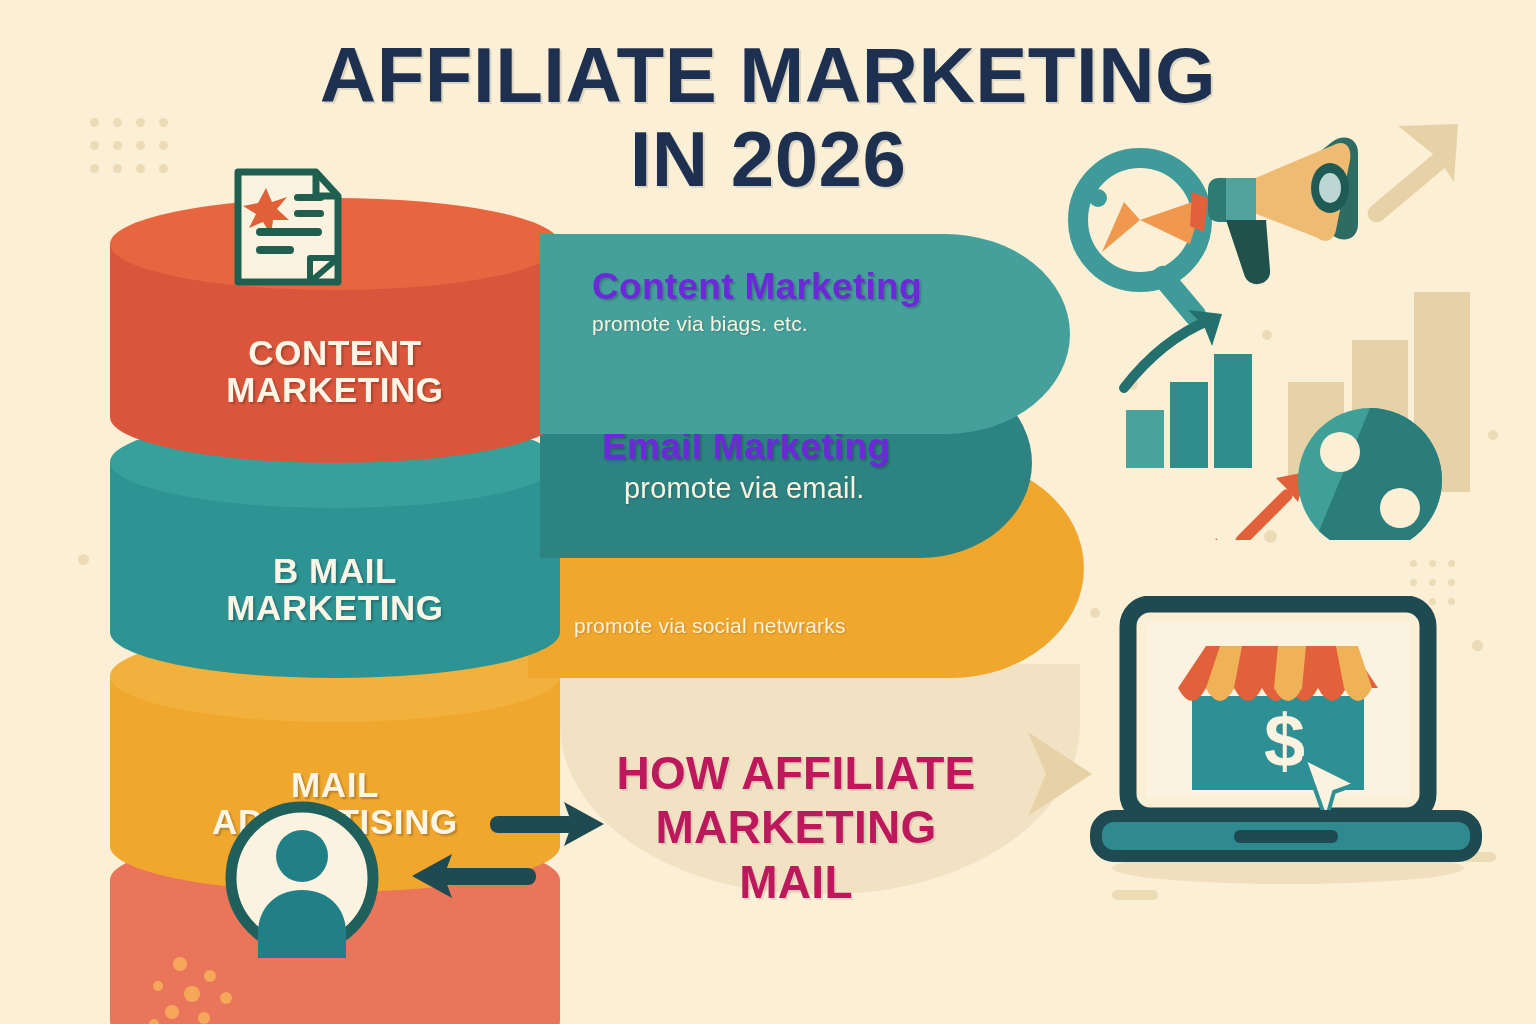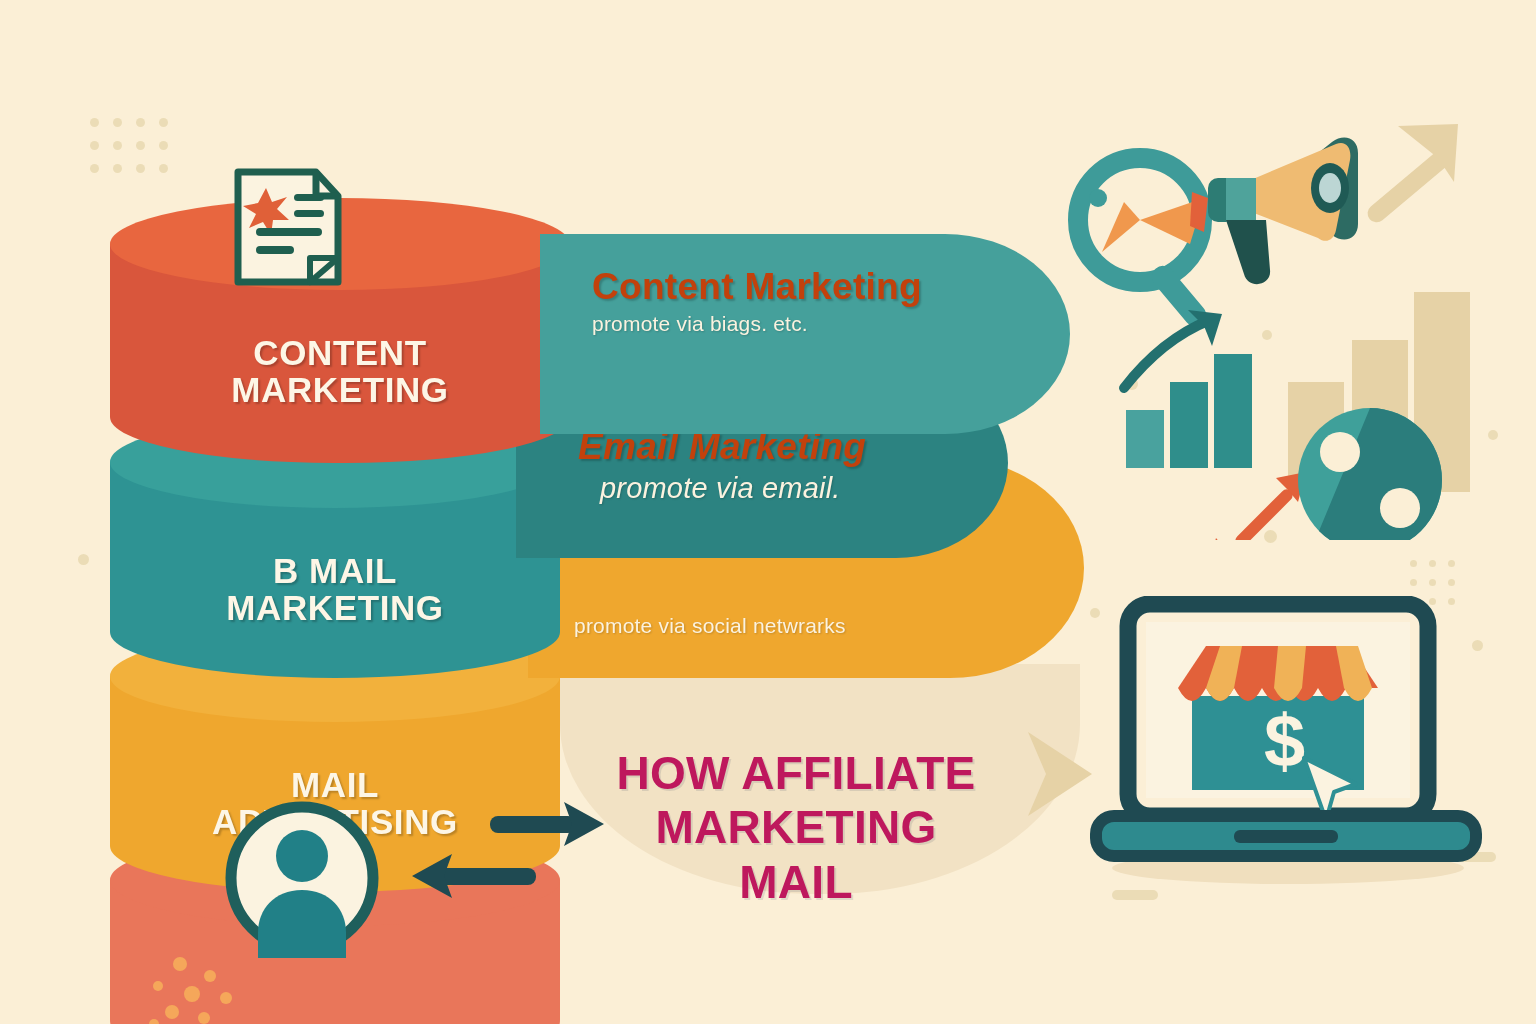--- a/index.html
+++ b/index.html
@@ -67,21 +67,21 @@
     text-align: center;
     color: #FDF6E6;
     font-weight: 800;
     font-size: 35px;
     line-height: 1.06;
     letter-spacing: 0.6px;
     text-shadow: 2px 2px 2px rgba(0,0,0,0.22);
   }
 
   
-  #cyl1 { top: 0; height: 265px; z-index: 6; padding-left: 10px; }
+  #cyl1 { top: 0; height: 265px; z-index: 6; }
   #cyl1 .body { top: 46px; height: 219px; background: #D9563C; }
   #cyl1 .top  { background: #E8663F; }
   #cyl1 .label { top: 136px; }
 
   
   #cyl2 { top: 218px; height: 262px; z-index: 5; }
   #cyl2 .body { top: 46px; height: 216px; background: #2E9393; }
   #cyl2 .top  { background: #38A09B; }
   #cyl2 .label { top: 136px; }
 
@@ -97,21 +97,21 @@
   #cyl4 .top  { background: #E9765A; }
 
   
   .ribbon { position: absolute; }
   .ribbon .face {
     position: absolute; inset: 0;
     border-radius: 0 150px 150px 0 / 0 120px 120px 0;
   }
   .ribbon .heading {
     position: absolute;
-    color: #c2410c;
+    color: #6d28d9;
     font-weight: 800;
     letter-spacing: 0.3px;
     text-shadow: 2px 2px 2px rgba(0,0,0,0.20);
     white-space: nowrap;
   }
   .ribbon .sub {
     position: absolute;
     color: #FBF2DF;
     font-weight: 500;
     letter-spacing: 0.2px;
@@ -119,21 +119,21 @@
     white-space: nowrap;
   }
 
   
   #ribA { left: 540px; top: 234px; width: 530px; height: 200px; z-index: 7; }
   #ribA .face { background: #45A09B; }
   #ribA .heading { left: 52px; top: 32px; font-size: 37px; }
   #ribA .sub     { left: 52px; top: 78px; font-size: 21px; }
 
   
-  #ribB { left: 516px; top: 368px; width: 492px; height: 190px; z-index: 6; font-style: italic; }
+  #ribB { left: 540px; top: 368px; width: 492px; height: 190px; z-index: 6; }
   #ribB .face { background: #2C8381; border-radius: 0 130px 130px 0 / 0 110px 110px 0; }
   #ribB .heading { left: 62px; top: 58px; font-size: 37px; }
   #ribB .sub     { left: 62px; top: 104px; font-size: 29px; margin-left: 22px; }
 
   
   #ribC { left: 528px; top: 458px; width: 556px; height: 220px; z-index: 5; }
   #ribC .face { background: #EFA72E; border-radius: 0 140px 140px 0 / 0 115px 115px 0; }
   #ribC .heading { left: 46px; top: 110px; font-size: 37px; }
   #ribC .sub     { left: 46px; top: 156px; font-size: 21px; }
 
@@ -216,20 +216,24 @@
   <div class="speck" style="left:1126px; top:378px; width:12px; height:12px;"></div>
   <div class="speck" style="left:1262px; top:330px; width:10px; height:10px;"></div>
   <div class="speck" style="left:1264px; top:530px; width:13px; height:13px;"></div>
   <div class="speck" style="left:1444px; top:300px; width:10px; height:10px;"></div>
   <div class="speck" style="left:1472px; top:640px; width:11px; height:11px;"></div>
   <div class="speck" style="left:1090px; top:608px; width:10px; height:10px;"></div>
   <div class="speck" style="left:1488px; top:430px; width:10px; height:10px;"></div>
   <div class="speck" style="left:1112px; top:890px; width:46px; height:10px; border-radius:5px;"></div>
   <div class="speck" style="left:1452px; top:852px; width:44px; height:10px; border-radius:5px;"></div>
 
+  <div class="title-block">
+    <div class="title-line l1">AFFILIATE MARKETING</div>
+    <div class="title-line l2">IN 2026</div>
+  </div>
 
   <div class="wedge-shadow"></div>
 
   <div class="ribbon" id="ribC">
     <div class="face"></div>
     <div class="sub">promote via social netwrarks</div>
   </div>
 
   <div class="ribbon" id="ribB">
     <div class="face"></div>

